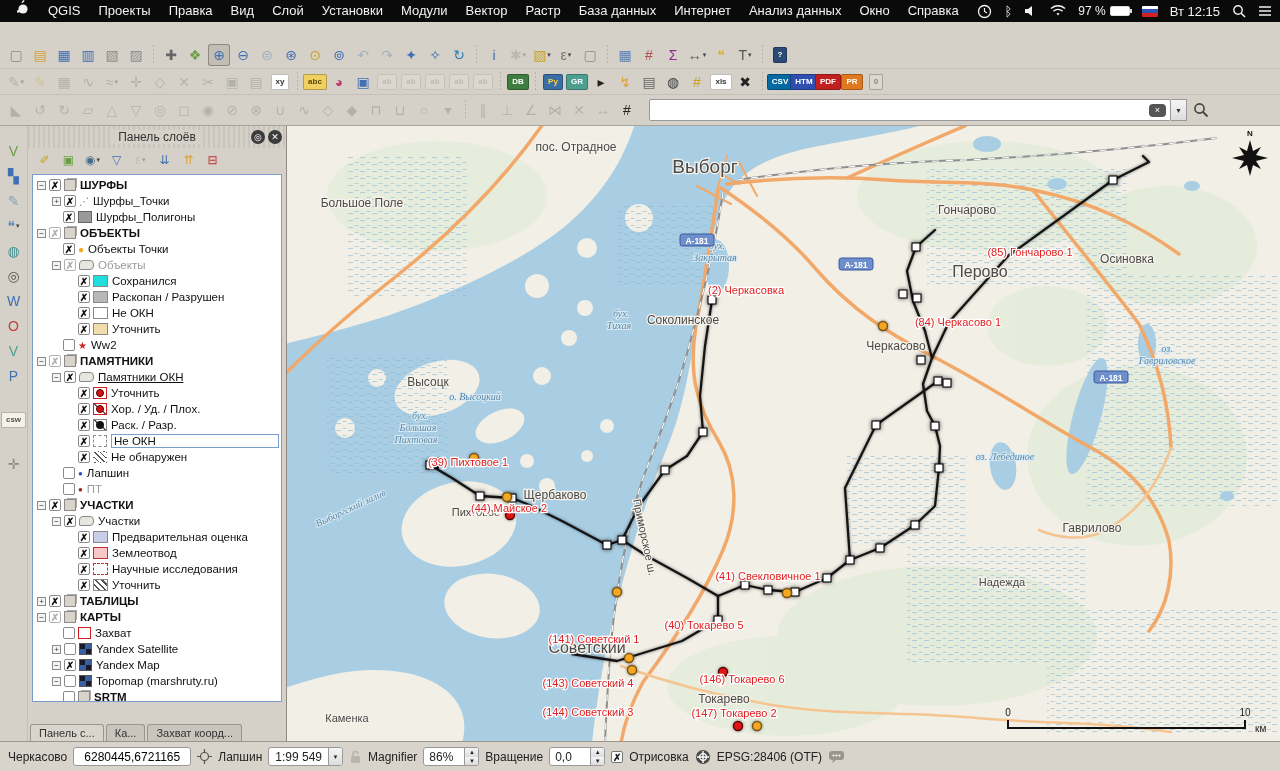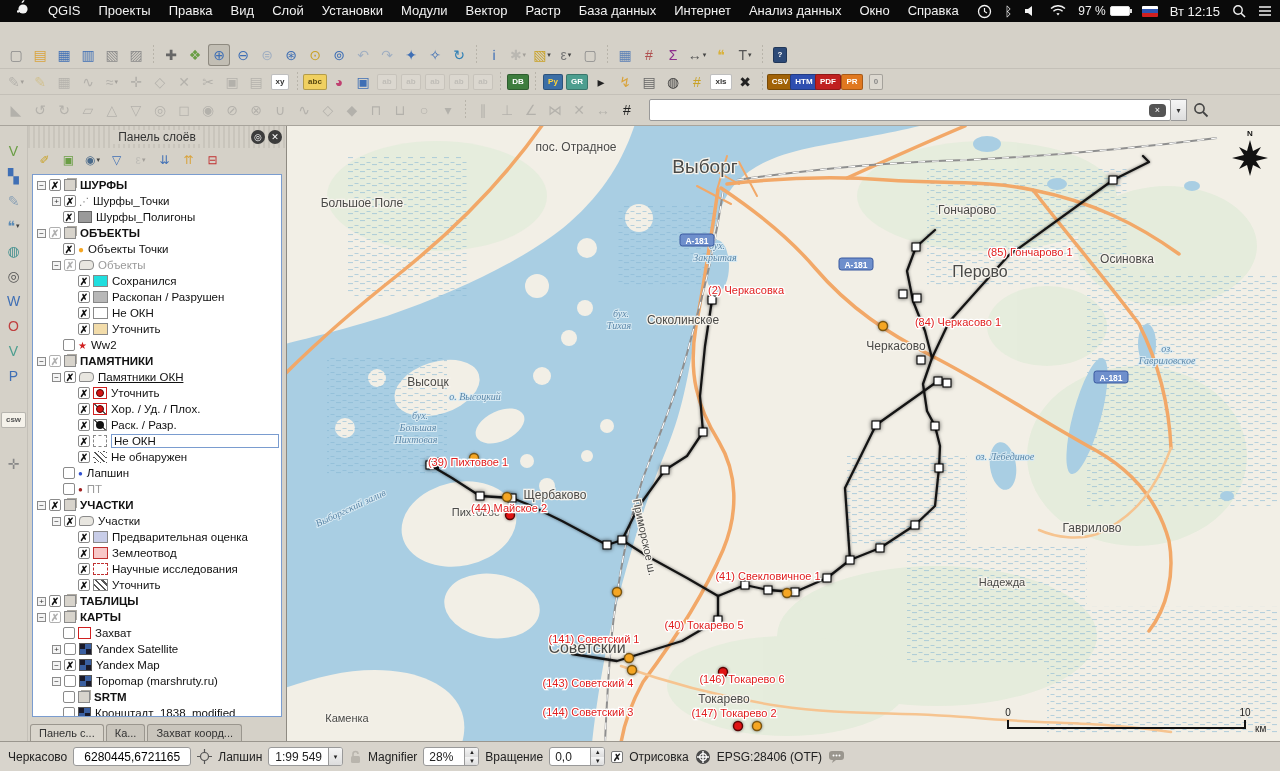--- a/index.html
+++ b/index.html
@@ -61,21 +61,21 @@
   .trow.bold span.lbl { font-weight:bold; }
   .trow.grey span.lbl { color:#9a9a9a; }
   .trow .lbl.und { text-decoration:underline; }
   .exp { width:9px; height:9px; border:1px solid #8a8a8a; background:#f4f4f4; font-size:8px; line-height:7px; text-align:center; color:#333; margin-right:3px; flex:none;}
   .expsp { width:11px; flex:none;}
   .cb { width:12px; height:12px; border:1px solid #8a8a8a; background:#fff; border-radius:2px; margin-right:3px; font-size:10px; font-weight:bold; line-height:11px; text-align:center; color:#111; flex:none;}
   .cb.dim { color:#b0b0b0; border-color:#b0b0b0;}
   .cb.off { color:transparent; }
   .licon { margin-right:4px; flex:none; display:flex; align-items:center; justify-content:center;}
   .editbox { border:1px solid #7a9ccf; background:#fff; padding:0 2px; flex:1; margin-right:2px;}
-  .lp-tabs { height:24px; display:flex; align-items:flex-end; padding:0 2px; gap:2px;}
+  .lp-tabs { height:39px; display:flex; align-items:flex-end; padding:0 2px; gap:2px;}
   .lp-tab { background:#c9c5bc; border:1px solid #9a968e; border-bottom:none; border-radius:3px 3px 0 0; font-size:11px; color:#333; padding:2px 8px; white-space:nowrap; overflow:hidden;}
   .lp-tab.first { background:#d9d5cc; }
 
   .mapwrap { flex:1; position:relative; background:#a9cee3; overflow:hidden;}
   .mapwrap svg { display:block; }
   text.place { fill:#4a4a48; stroke:#f6f3ec; stroke-width:2.5px; paint-order:stroke; font-family:"Liberation Sans",sans-serif;}
   text.water { fill:#5b87a9; stroke:#d8eaf3; stroke-width:2px; paint-order:stroke; font-style:italic; font-size:10px; font-family:"Liberation Serif",serif;}
   text.site { fill:#e02020; stroke:#ffffff; stroke-width:2.5px; paint-order:stroke; font-size:11px; font-family:"Liberation Sans",sans-serif;}
   .route { fill:none; stroke:#141414; stroke-width:2.3; stroke-linejoin:round; stroke-linecap:round; filter:drop-shadow(0 0 1.5px rgba(0,0,0,.5));}
   .sq { fill:#fff; stroke:#000; stroke-width:1.1; filter:drop-shadow(0 0 2px rgba(0,0,0,.7));}
@@ -343,21 +343,21 @@
         <span class="gl" style="color: rgb(201, 162, 39);">#</span>
       </span>
       <span class="tbtn">
         <span class="chipg" style="background: rgb(255, 255, 255); color: rgb(51, 51, 51);">xls</span>
       </span>
       <span class="tbtn">
         <span class="gl" style="color: rgb(34, 34, 34);">✖</span>
       </span>
       <span class="tsep"></span>
       <span class="tbtn">
-        <span class="chipg" style="background: #a16207; color: rgb(255, 255, 255); text-align: center;">CSV</span>
+        <span class="chipg" style="background: #0369a1; color: rgb(255, 255, 255); text-align: center;">CSV</span>
       </span>
       <span class="tbtn">
         <span class="chipg" style="background: rgb(46, 79, 176); color: rgb(255, 255, 255);">HTM</span>
       </span>
       <span class="tbtn">
         <span class="chipg" style="background: rgb(192, 32, 32); color: rgb(255, 255, 255);">PDF</span>
       </span>
       <span class="tbtn">
         <span class="chipg" style="background: rgb(224, 120, 32); color: rgb(255, 255, 255);">PR</span>
       </span>
@@ -974,21 +974,21 @@
     <span class="scombo">
       <span class="val">1:99 549</span>
         <span class="arr">▾</span>
     </span>
     <svg width="13" height="15" viewBox="0 0 13 15">
         <rect x="2" y="7" width="9" height="7" rx="1.5" fill="#b9b5ad"></rect>
         <path d="M4 7V5a2.5 2.5 0 0 1 5 0" fill="none" stroke="#b9b5ad" stroke-width="1.6"></path>
       </svg>
     <span>Magnifier</span>
     <span class="spin">
-      <span class="val">28%</span>
+      <span class="val">86%</span>
       <span class="btns">
           <div>▲</div>
           <div>▼</div>
         </span>
     </span>
     <span>Вращение</span>
     <span class="spin">
       <span class="val">0,0</span>
       <span class="btns">
           <div>▲</div>

